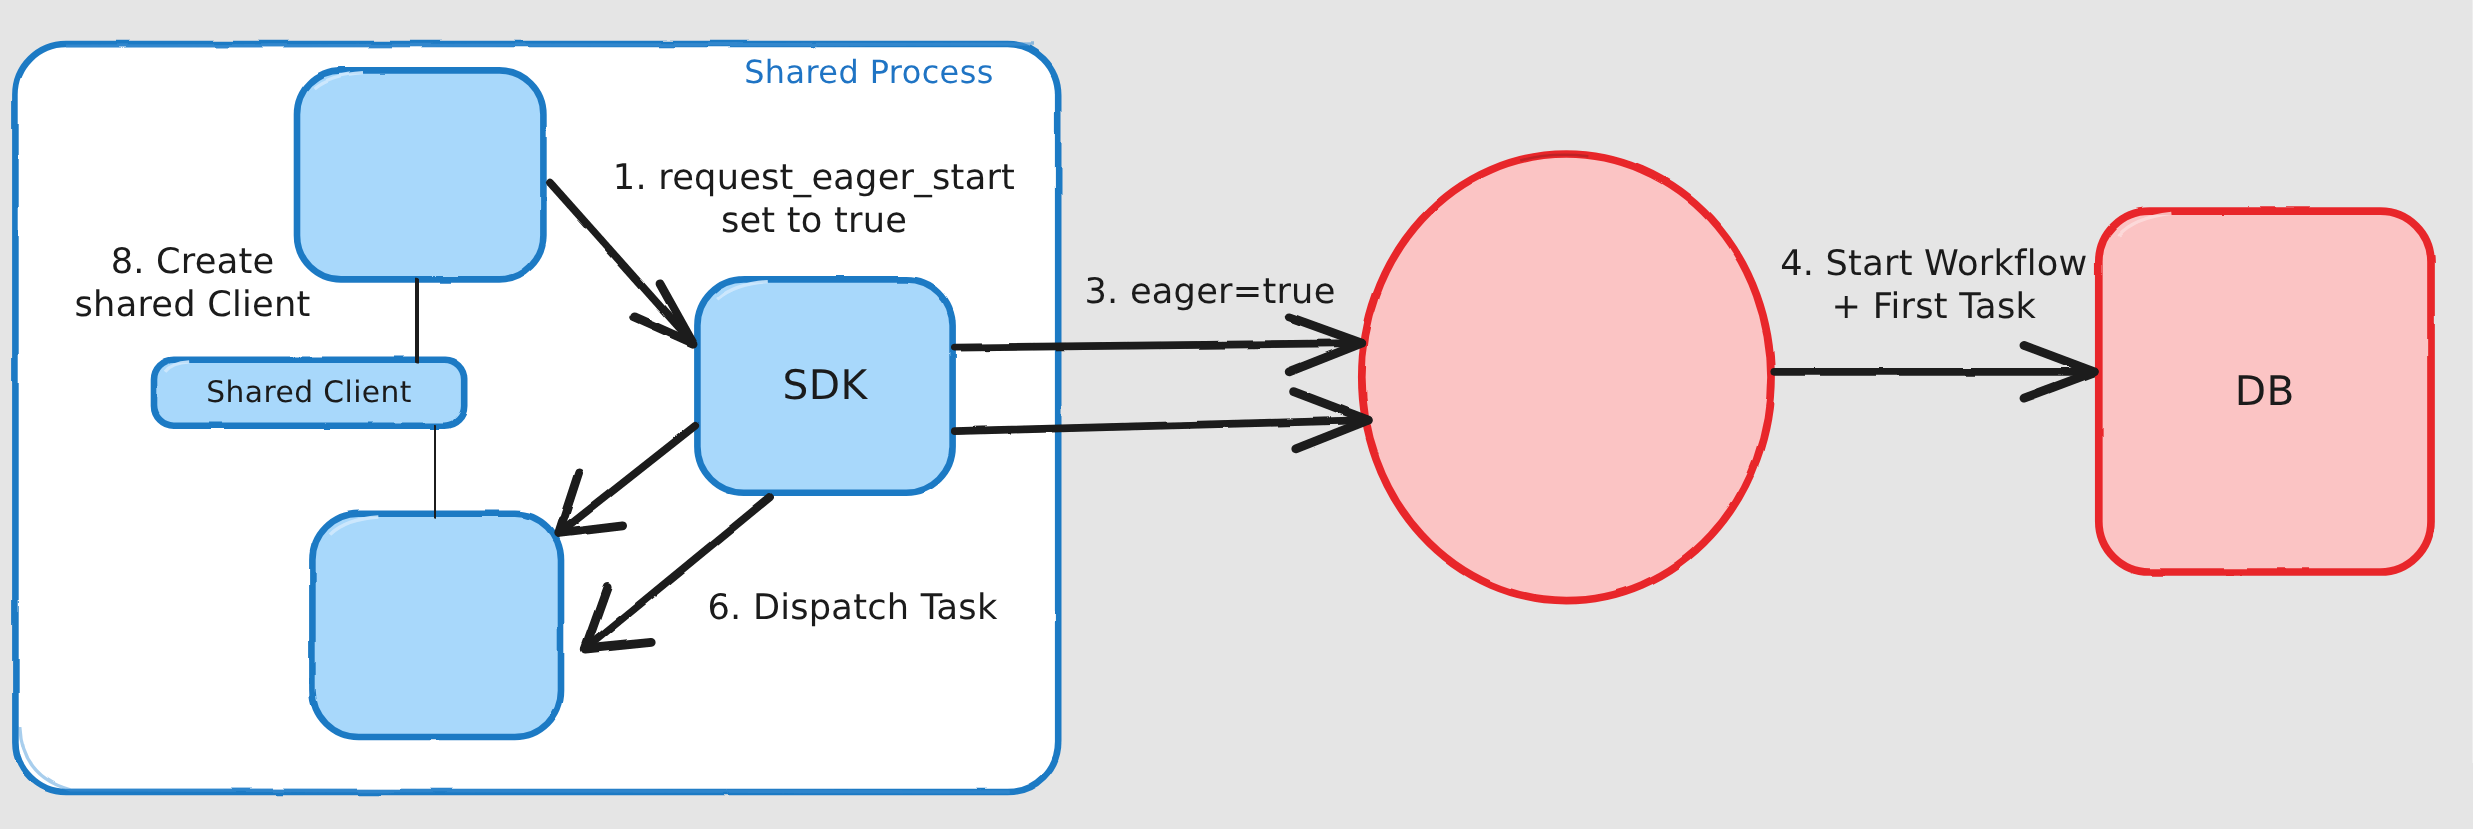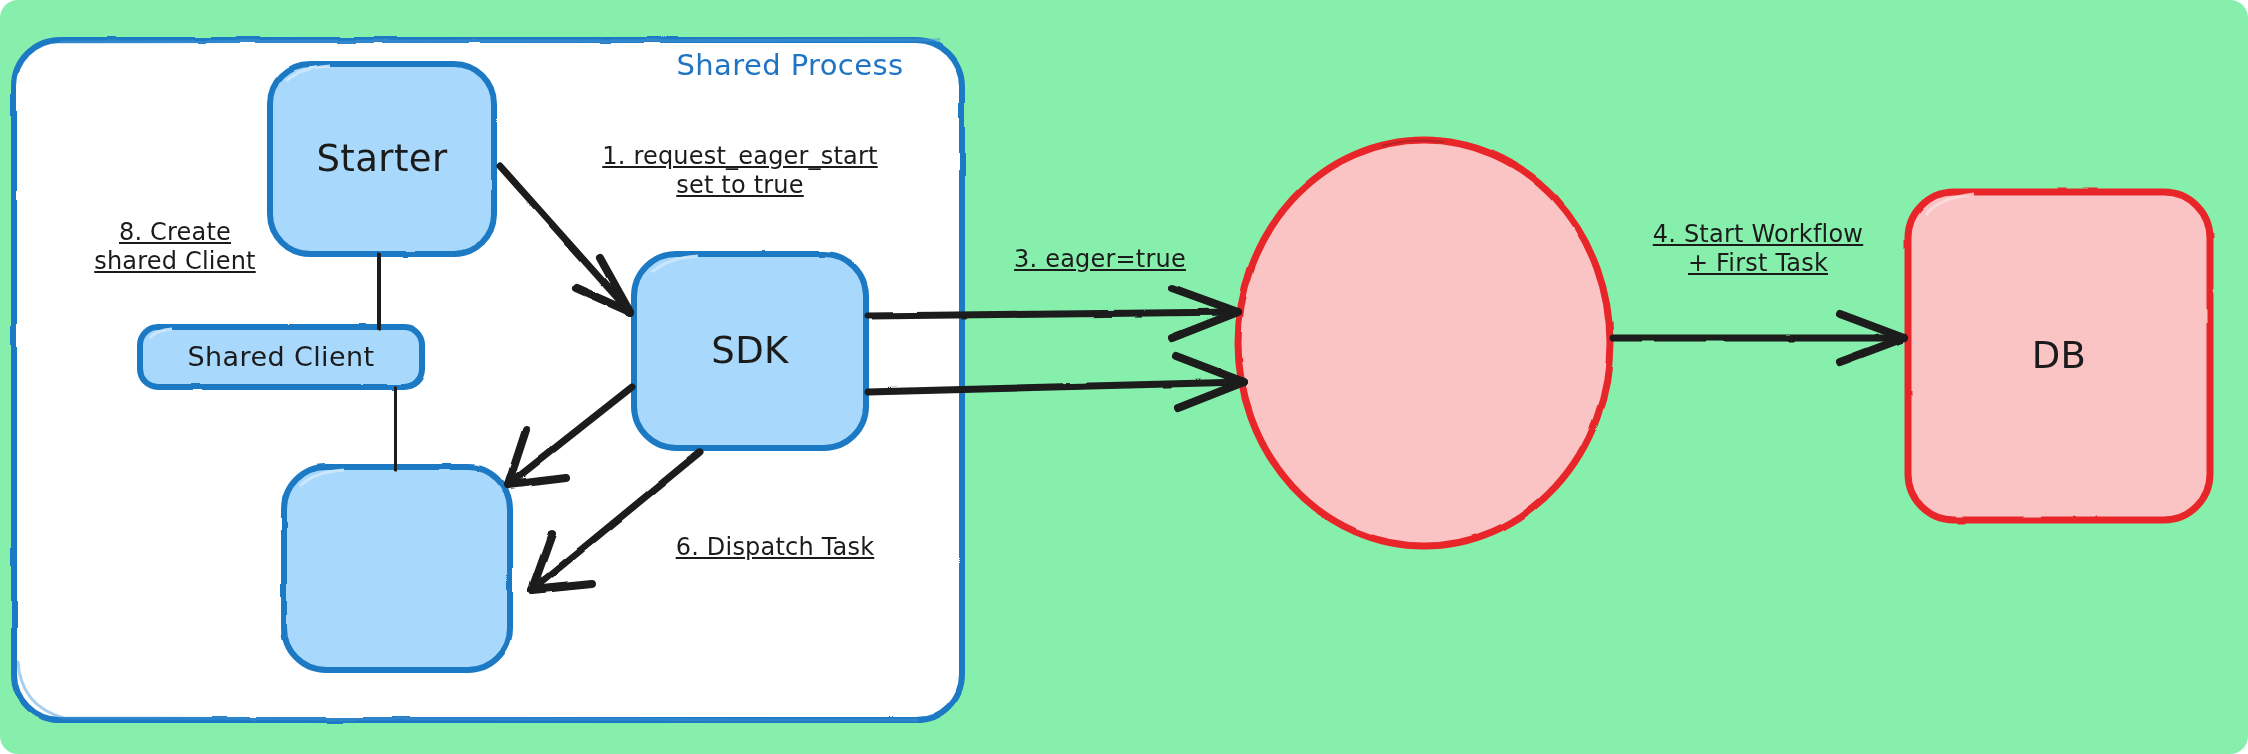--- a/index.html
+++ b/index.html
@@ -10,22 +10,21 @@
   body {
     width: 2248px;
     height: 754px;
     font-family: "DejaVu Sans", sans-serif;
     overflow: hidden;
   }
   #canvas {
     position: relative;
     width: 2248px;
     height: 754px;
-    background: #86efac;
-    border-radius: 18px;
+    background: #e5e5e5;
   }
   svg.layer {
     position: absolute;
     left: 0;
     top: 0;
     width: 2248px;
     height: 754px;
   }
   .node-label, .edge-label, .group-label {
     position: absolute;
@@ -40,23 +39,22 @@
     font-size: 37px;
     letter-spacing: 0.4px;
     display: flex;
     align-items: center;
     justify-content: center;
   }
   .node-label.small {
     font-size: 27px;
   }
   .edge-label {
-    font-size: 24px;
+    font-size: 32px;
     letter-spacing: 0.2px;
-    text-decoration: underline;
   }
   .group-label {
     font-size: 29px;
     color: #1f74c4;
     letter-spacing: 0.4px;
   }
 </style>
 </head>
 <body>
 
@@ -146,21 +144,20 @@
 
     <g filter="url(#rough2)">
       <path d="M1613,338 L1904,338" fill="none" stroke="#1b1b1b" stroke-width="7" stroke-linecap="round"></path>
       <path d="M1904,338 L1840,314 M1904,338 L1840,362" fill="none" stroke="#1b1b1b" stroke-width="8" stroke-linecap="round"></path>
     </g>
 
   </svg>
 
   <div class="group-label" style="left:660px; top:48px; width:260px;">Shared Process</div>
 
-  <div class="node-label" style="left:270px; top:64px; width:224px; height:190px;">Starter</div>
 
   <div class="node-label small" style="left:140px; top:327px; width:282px; height:60px;">Shared Client</div>
 
 
   <div class="node-label" style="left:634px; top:254px; width:232px; height:194px;">SDK</div>
 
 
   <div class="node-label" style="left:1908px; top:192px; width:302px; height:328px;">DB</div>
 
   <div class="edge-label" style="left:40px; top:218px; width:270px;">8. Create

